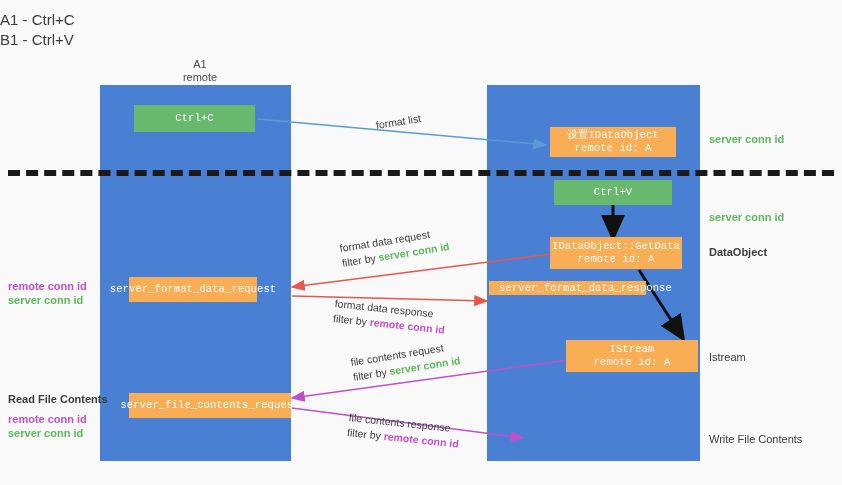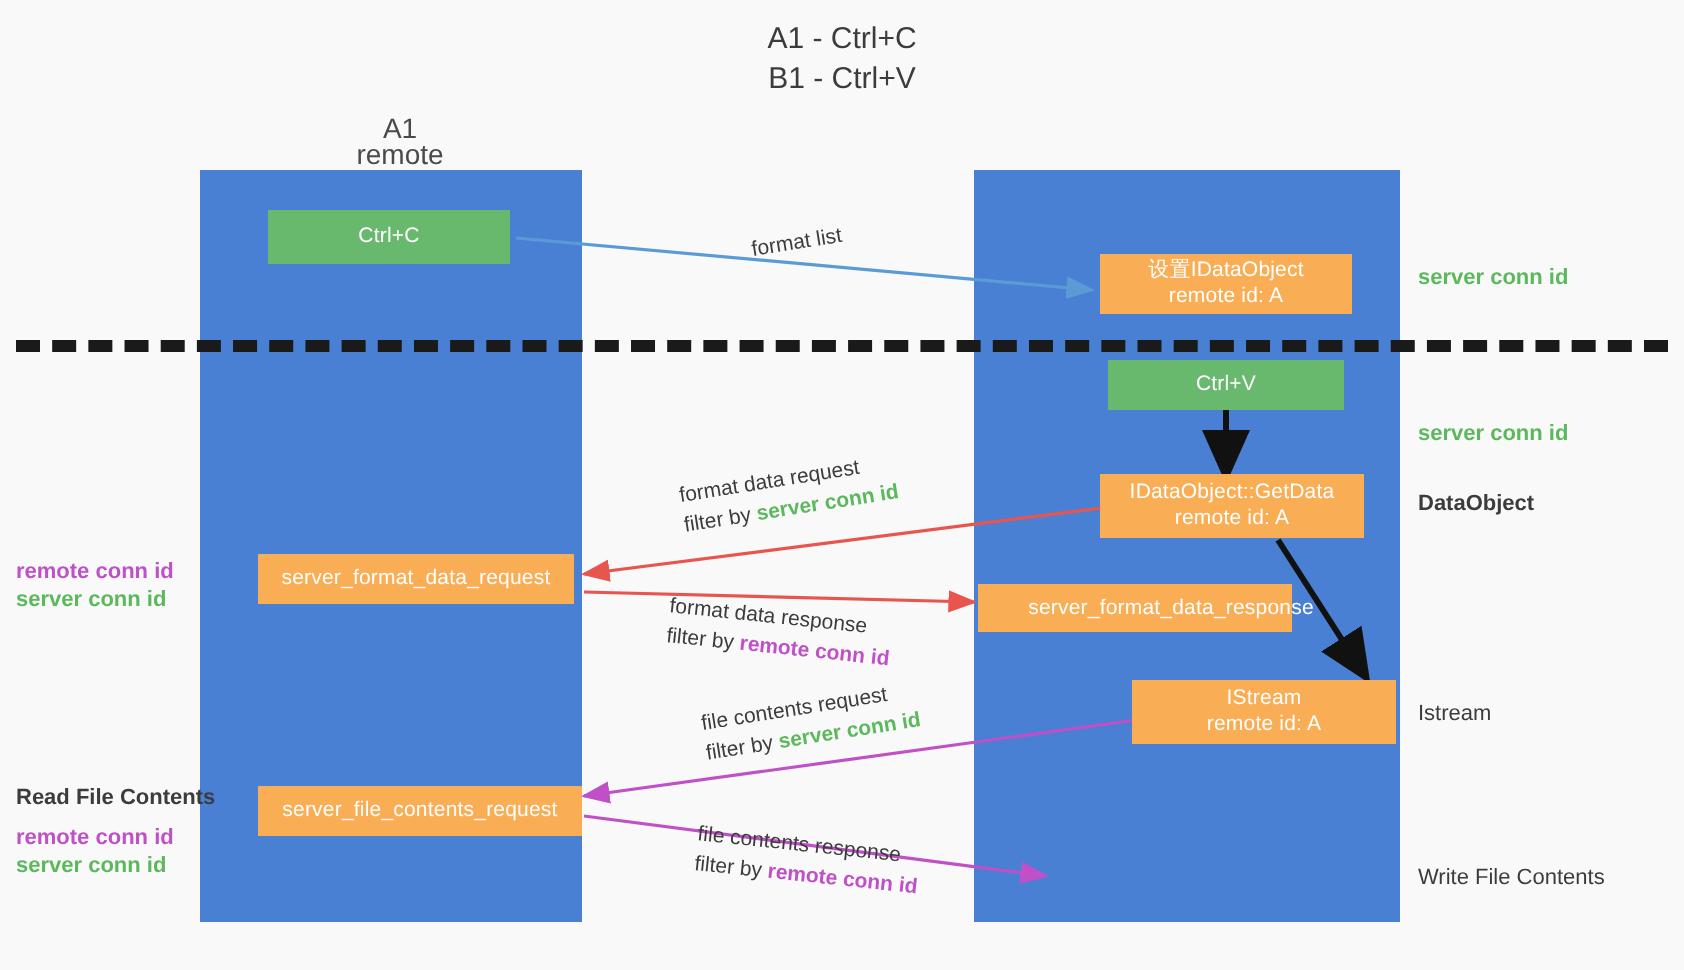--- a/index.html
+++ b/index.html
@@ -8,46 +8,47 @@
     background:#f9f9f9;
     font-family:"Liberation Sans","DejaVu Sans",sans-serif;
     position:relative;overflow:hidden;
     -webkit-font-smoothing:antialiased;
   }
   #stage{position:absolute;left:0;top:0;width:842px;height:485px;}
   .abs{position:absolute;}
 
   
   .title{
-    left:0;top:10px;width:842px;text-align:center;
+    left:0;top:10px;width:842px;text-align:left;
     font-size:15px;color:#3c3c3c;line-height:20px;
   }
 
   
   .lane-head{
-    font-size:14px;color:#4a4a4a;text-align:center;line-height:13px;
+    font-size:11px;color:#4a4a4a;text-align:center;line-height:13px;
   }
   .lane-head .l2{display:block;}
 
   
   .lane{background:#4a80d4;}
 
   
   .divider{
     left:8px;top:170px;width:826px;height:0;
     border-top:6px dashed #1a1a1a;
   }
 
   
   .box{
     box-sizing:border-box;
     display:flex;align-items:center;justify-content:center;
     flex-direction:column;
     color:#ffffff;font-size:10.5px;line-height:13px;text-align:center;
     letter-spacing:.1px;
+    font-family:Liberation Mono, monospace;
   }
   .box.green{background:#68b86e;}
   .box.orange{background:#f9ad55;}
   .box .ln{display:block;white-space:nowrap;}
 
   
   .side-label{font-size:11px;color:#3c3c3c;line-height:14px;white-space:nowrap;}
   .conn-green{color:#5cb85c;font-weight:bold;font-size:11px;line-height:14px;white-space:nowrap;}
   .conn-purple{color:#c050c8;font-weight:bold;font-size:11px;line-height:14px;white-space:nowrap;}
 
@@ -108,21 +109,21 @@
 
     <line x1="292" y1="408" x2="523" y2="438" stroke="#c050c8" stroke-width="1.6" marker-end="url(#ah-mag)"></line>
   </svg>
 
   <div class="abs divider"></div>
 
   <div class="abs box green" style="left:134px;top:105px;width:121px;height:27px;">
     <span class="ln">Ctrl+C</span>
   </div>
 
-  <div class="abs box orange" style="left:129px;top:277px;width:158px;height:25px;">
+  <div class="abs box orange" style="left:129px;top:277px;width:128px;height:25px;">
     <span class="ln">server_format_data_request</span>
   </div>
 
   <div class="abs box orange" style="left:129px;top:393px;width:162px;height:25px;">
     <span class="ln">server_file_contents_request</span>
   </div>
 
   <div class="abs box orange" style="left:550px;top:127px;width:126px;height:30px;">
     <span class="ln">设置IDataObject</span>
     <span class="ln">remote id: A</span>
@@ -130,21 +131,21 @@
 
   <div class="abs box green" style="left:554px;top:180px;width:118px;height:25px;">
     <span class="ln">Ctrl+V</span>
   </div>
 
   <div class="abs box orange" style="left:550px;top:237px;width:132px;height:32px;text-align:right;">
     <span class="ln">IDataObject::GetData</span>
     <span class="ln">remote id: A</span>
   </div>
 
-  <div class="abs box orange" style="left:489px;top:292px;width:157px;height:24px;padding-left:36px;">
+  <div class="abs box orange" style="left:489px;top:281px;width:157px;height:14px;padding-left:36px;">
     <span class="ln">server_format_data_response</span>
   </div>
 
   <div class="abs box orange" style="left:566px;top:340px;width:132px;height:32px;">
     <span class="ln">IStream</span>
     <span class="ln">remote id: A</span>
   </div>
 
 
   <div class="abs annot rot-up" style="left:376px;top:118px;">

